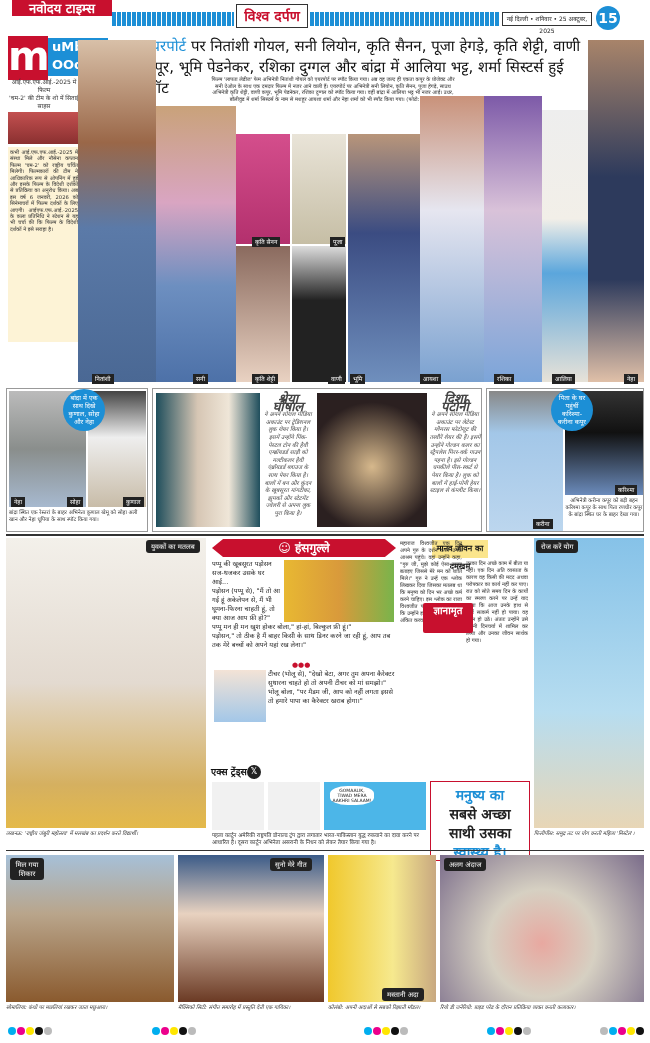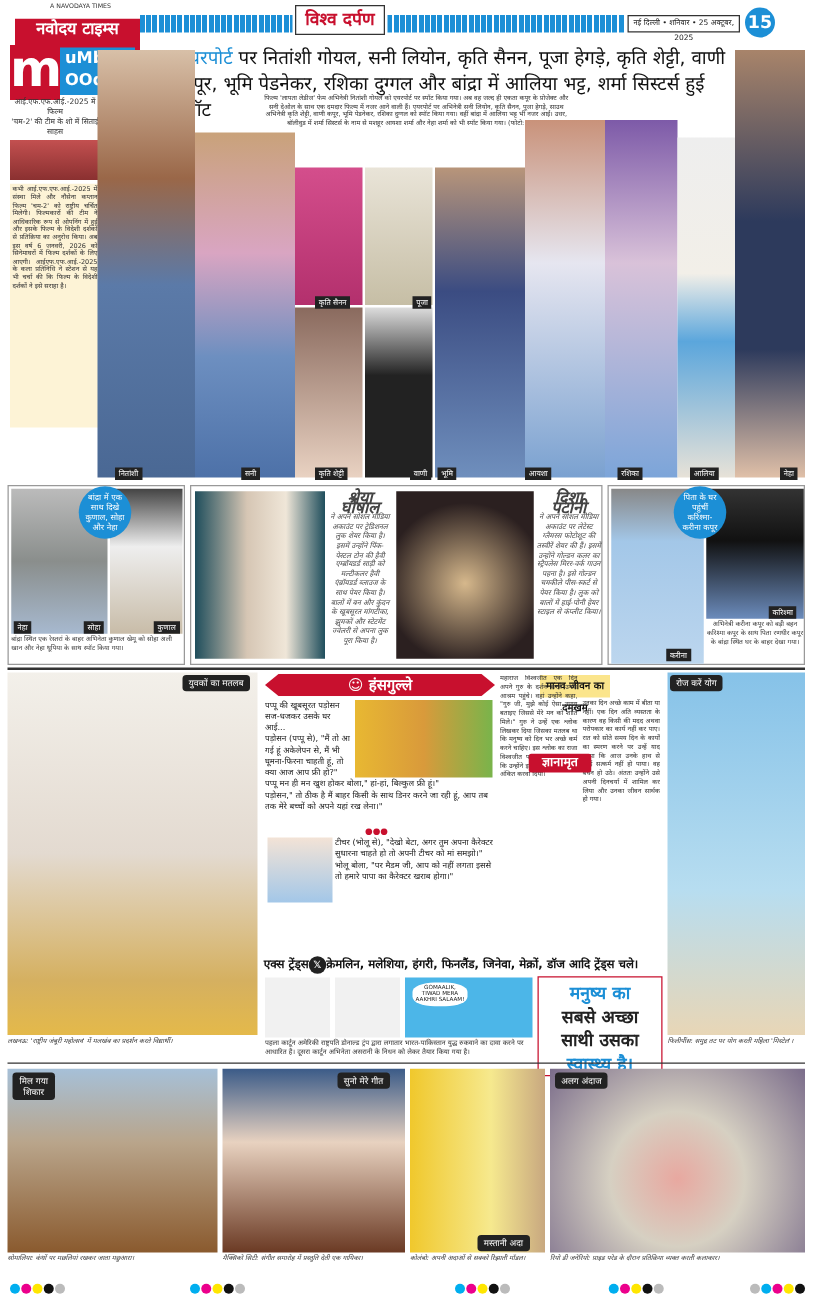--- a/index.html
+++ b/index.html
@@ -1,19 +1,19 @@
 <!DOCTYPE html>
 <html><head>
 <meta charset="utf-8">
 <style>
 *{box-sizing:border-box;margin:0;padding:0}
 body{width:650px;height:1043px;background:#fff;font-family:"DejaVu Sans",sans-serif;position:relative;overflow:hidden;color:#222}
 .abs{position:absolute}
 .mast{left:0;top:0;width:650px;height:32px}
-.logo{left:12px;top:15px;width:100px;height:26px;background:#c8102e;color:#fff;font-weight:bold;font-size:13px;line-height:18px;text-align:center;font-family:"DejaVu Serif",serif}
+.logo{left:12px;top:0;width:100px;height:16px;background:#c8102e;color:#fff;font-weight:bold;font-size:13px;line-height:18px;text-align:center;font-family:"DejaVu Serif",serif}
 .logo-sub{left:40px;top:2px;font-size:5px;color:#333}
 .stripe{top:12px;height:14px;background:repeating-linear-gradient(90deg,#1c8fd6 0 4px,#fff 4px 5px)}
 .sec{left:236px;top:4px;width:72px;height:24px;border:1px solid #333;background:#fff;color:#c8102e;font-size:14px;font-weight:bold;text-align:center;line-height:22px}
 .date{left:502px;top:12px;width:90px;height:14px;border:1px solid #333;background:#fff;font-size:6px;line-height:12px;text-align:center}
 .pgnum{left:596px;top:6px;width:24px;height:24px;border-radius:50%;background:#1c8fd6;color:#fff;font-size:14px;font-weight:bold;text-align:center;line-height:24px}
 .mbox{left:8px;top:36px;width:40px;height:44px;background:#c8102e;color:#fff;font-size:40px;font-weight:bold;line-height:40px;text-align:center}
 .mtxt{left:48px;top:38px;width:60px;height:38px;background:#1c8fd6;color:#fff;font-size:13px;font-weight:bold;line-height:18px;padding-left:4px}
 .headline{left:143px;top:36px;width:440px;color:#111;font-size:15px;line-height:21px}
 .headline .hl{color:#1c8fd6}
 .intro{left:210px;top:76px;width:246px;font-size:5.2px;line-height:6.6px;text-align:center;color:#333}
@@ -24,21 +24,21 @@
 .rule{background:#333;height:2px}
 .blue-badge{border-radius:50%;background:#1c8fd6;color:#fff;font-size:6.5px;text-align:center;line-height:8px;display:flex;align-items:center;justify-content:center;padding:4px}
 .caption{font-size:5.3px;line-height:7px;color:#333}
 .italic-col{font-size:5.8px;line-height:7.6px;font-style:italic;text-align:center;color:#444}
 .italic-col b{font-size:13px;display:block;margin-bottom:1px}
 .dark-tag{background:#222;color:#fff;font-size:7px;padding:2px 5px;border-radius:3px}
 .hasi{left:212px;top:539px;width:184px;height:18px;background:#c8102e;color:#fff;font-size:12px;font-weight:bold;line-height:18px;text-align:center;clip-path:polygon(6% 0,94% 0,100% 50%,94% 100%,6% 100%,0 50%)}
 .joke{font-size:6.6px;line-height:9px;color:#222}
 .manav{left:432px;top:540px;width:56px;height:18px;background:#fbe58c;font-size:8px;font-weight:bold;text-align:center;line-height:18px;color:#111}
 .article{font-size:5.2px;line-height:7px;color:#333;text-align:justify}
-.gyan{left:423px;top:603px;width:50px;height:15px;background:#c8102e;color:#fff;font-weight:bold;font-size:10px;text-align:center;line-height:16px;border-radius:2px}
+.gyan{left:423px;top:603px;width:50px;height:30px;background:#c8102e;color:#fff;font-weight:bold;font-size:10px;text-align:center;line-height:16px;border-radius:2px}
 .xbar{left:211px;top:764px;width:320px;height:16px;font-size:9.4px;font-weight:bold;line-height:16px;color:#111;display:flex;align-items:center;gap:0}
 .xlogo{width:14px;height:14px;border-radius:50%;background:#222;color:#fff;font-size:8px;text-align:center;line-height:14px}
 .quote{left:430px;top:781px;width:100px;height:80px;border:1px solid #c8102e;font-weight:bold;font-size:14px;line-height:19px;text-align:center;padding-top:4px;color:#1c8fd6}
 .quote span{display:block}
 .quote .dark{color:#222}
 .cmark{position:absolute;width:8px;height:8px;border-radius:50%}
 </style>
 </head>
 <body>
 
@@ -115,21 +115,21 @@
   <div class="abs photo" style="left:164px;top:4px;width:110px;height:134px;background:radial-gradient(circle at 50% 55%,#d6b88c,#2b2020 70%)"></div>
   <div class="abs italic-col" style="left:276px;top:6px;width:52px">
     <b>दिशा पटानी</b>
     <span>ने अपने सोशल मीडिया अकाउंट पर लेटेस्ट ग्लैमरस फोटोशूट की तस्वीरें शेयर की हैं। इसमें उन्होंने गोल्डन कलर का स्ट्रैपलेस मिरर-वर्क गाउन पहना है। इसे गोल्डन चमकीले पीस-स्कर्ट से पेयर किया है। लुक को बालों में हाई-पोनी हेयर स्टाइल से कंप्लीट किया।</span>
   </div>
 </div>
 
 <div class="abs" style="left:486px;top:388px;width:158px;height:144px;border:1px solid #999">
   <div class="abs photo" style="left:2px;top:2px;width:74px;height:140px;background:linear-gradient(#888,#a3c7e8 30%,#bcd6ee)"></div>
   <div class="abs photo" style="left:78px;top:2px;width:78px;height:104px;background:linear-gradient(#333,#111 40%,#6b8bbb)"></div>
-  <div class="abs blue-badge" style="left:52px;top:0;width:42px;height:42px">पिता के घर पहुंचीं करिश्मा-करीना कपूर</div>
+  <div class="abs blue-badge" style="left:64px;top:0;width:42px;height:42px">पिता के घर पहुंचीं करिश्मा-करीना कपूर</div>
   <div class="label" style="left:46px;top:130px">करीना</div>
   <div class="label" style="left:128px;top:96px">करिश्मा</div>
   <div class="abs caption" style="left:78px;top:108px;width:78px;text-align:center">अभिनेत्री करीना कपूर को बड़ी बहन करिश्मा कपूर के साथ पिता रणधीर कपूर के बांद्रा स्थित घर के बाहर देखा गया।</div>
 </div>
 
 <div class="abs rule" style="left:6px;top:534px;width:638px"></div>
 
 <div class="abs photo" style="left:6px;top:538px;width:200px;height:290px;background:linear-gradient(180deg,#f3f0ea,#e3dad0 50%,#d5b060 85%,#e4b94a)"></div>
 <div class="abs dark-tag" style="left:146px;top:540px">युवकों का मतलब</div>
 <div class="abs caption" style="left:6px;top:830px;width:210px;font-style:italic">लखनऊ: 'राष्ट्रीय जंबूरी महोत्सव' में मलखंब का प्रदर्शन करते विद्यार्थी।</div>
@@ -150,21 +150,20 @@
 </div>
 
 <div class="abs manav">मानव जीवन का दमखम</div>
 <div class="abs article" style="left:400px;top:540px;width:62px;height:220px;overflow:hidden"><span>महाराज विश्वजीत एक दिन अपने गुरु के दर्शन करने उनके आश्रम पहुंचे। वहां उन्होंने कहा, "गुरु जी, मुझे कोई ऐसा उपाय बताइए जिससे मेरे मन को शांति मिले।" गुरु ने उन्हें एक श्लोक लिखकर दिया जिसका मतलब था कि मनुष्य को दिन भर अच्छे कर्म करने चाहिए। इस श्लोक का राजा विश्वजीत पर इतना असर पड़ा कि उन्होंने इसे अपने सिंहासन पर अंकित करवा दिया।</span></div>
 <div class="abs article" style="left:466px;top:540px;width:62px;height:220px;overflow:hidden;padding-top:20px"><span>उनका दिन अच्छे काम में बीता या नहीं। एक दिन अति व्यस्तता के कारण वह किसी की मदद अथवा परोपकार का कार्य नहीं कर पाए। रात को सोते समय दिन के कार्यों का स्मरण करने पर उन्हें याद आया कि आज उनके हाथ से कोई सत्कर्म नहीं हो पाया। वह बेचैन हो उठे। अंततः उन्होंने उसे अपनी दिनचर्या में शामिल कर लिया और उनका जीवन सार्थक हो गया।</span></div>
 <div class="abs gyan">ज्ञानामृत</div>
 
 <div class="abs xbar">
   <span>एक्स ट्रेंड्स</span>
   <span class="xlogo">𝕏</span>
-  <span>क्रेमलिन, मलेशिया, हंगरी, फिनलैंड, जिनेवा, मेक्रों, डॉज आदि ट्रेंड्स चले।</span>
 </div>
 
 <div class="abs photo" style="left:212px;top:782px;width:108px;height:48px;background:repeating-linear-gradient(90deg,#f1f1f1 0 52px,#fff 52px 56px)"></div>
 <div class="abs photo" style="left:324px;top:782px;width:102px;height:48px;background:#4cb6e8">
   <div style="position:absolute;left:6px;top:4px;width:44px;font-size:4.5px;background:#fff;border-radius:40%;text-align:center;padding:2px">GOMAALIK, TIWAD MERA AAKHRI SALAAM!</div>
 </div>
 <div class="abs caption" style="left:212px;top:832px;width:216px;font-size:5.5px">पहला कार्टून अमेरिकी राष्ट्रपति डोनाल्ड ट्रंप द्वारा लगातार भारत-पाकिस्तान युद्ध रुकवाने का दावा करने पर आधारित है। दूसरा कार्टून अभिनेता असरानी के निधन को लेकर तैयार किया गया है।</div>
 
 <div class="abs quote">
   <span>मनुष्य का</span>

